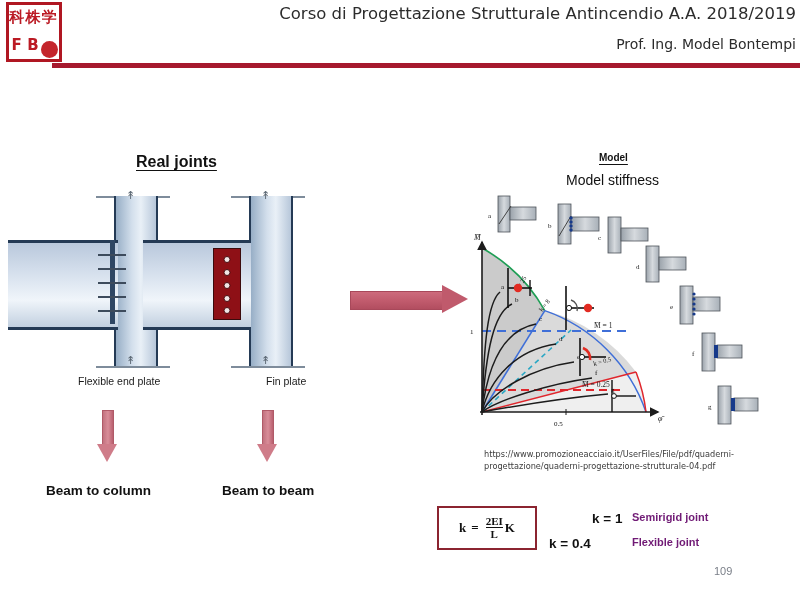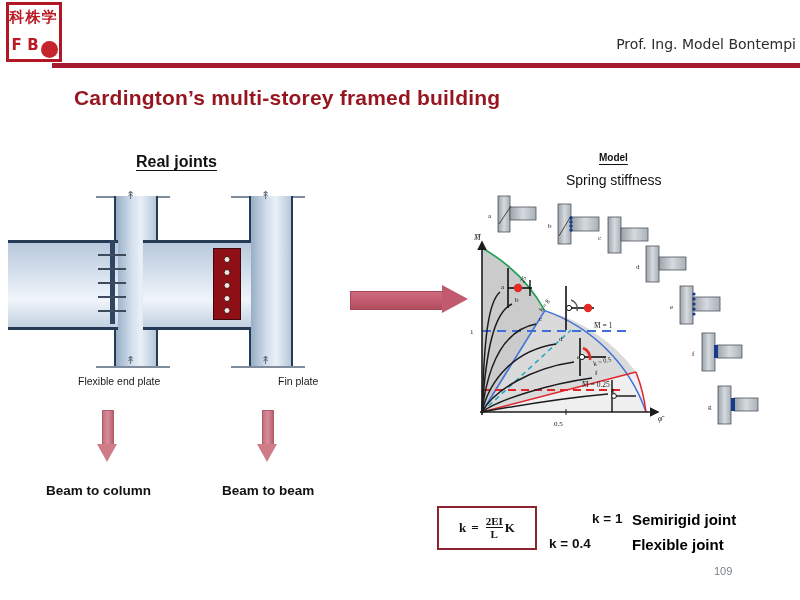--- a/index.html
+++ b/index.html
@@ -46,21 +46,21 @@
   .beam{position:absolute;background:linear-gradient(180deg,#b9c8dc 0%,#dde6f1 45%,#f0f5fa 68%,#c2d0e0 100%);
       border-top:3px solid #243a55;border-bottom:3px solid #243a55;}
   .endplate{position:absolute;background:#2e4663;}
   .finplate{position:absolute;background:#8e1016;border:1.5px solid #3a0b0d;}
   .finplate .bolt{position:absolute;left:50%;transform:translateX(-50%);width:5px;height:5px;
       border-radius:50%;background:#f0e6e6;border:1px solid #4a0c10;}
   .boltline{position:absolute;height:1.5px;background:#3d4b5c;}
   .zig{position:absolute;color:#5a6672;font-size:11px;line-height:1;}
   .fig-caption{position:absolute;font-size:10.5px;color:#1a1a1a;text-align:right;}
   #cap-1{left:78px;top:375px;}
-  #cap-2{left:248px;top:375px;padding-left:30px;}
+  #cap-2{left:236px;top:375px;padding-left:30px;}
 
   
   .down-arrow{position:absolute;width:18px;height:52px;}
   .down-arrow .shaft{position:absolute;left:4px;top:0;width:10px;height:36px;
       background:linear-gradient(90deg,#c2727f,#d98d99 50%,#b9606f);border:1px solid #b05a68;}
   .down-arrow .head{position:absolute;left:-1px;top:34px;width:0;height:0;
       border-left:10px solid transparent;border-right:10px solid transparent;
       border-top:18px solid #cf7c89;}
   #arrow-down-1{left:98px;top:410px;}
   #arrow-down-2{left:258px;top:410px;}
@@ -85,21 +85,21 @@
 
   
   #formula-box{position:absolute;left:437px;top:506px;width:96px;height:40px;
       border:2.5px solid #8b2430;background:#fff;}
   #formula-inner{position:absolute;inset:0;display:flex;align-items:center;justify-content:center;
       font-family:"Liberation Serif",serif;font-weight:700;font-size:13px;color:#111;}
   .frac{display:inline-block;text-align:center;vertical-align:middle;margin:0 2px;}
   .frac .num{display:block;font-size:11px;line-height:1.05;}
   .frac .den{display:block;font-size:11px;line-height:1.1;border-top:1.4px solid #111;}
   .legend-k{position:absolute;font-size:13.5px;font-weight:700;color:#111;}
-  .legend-txt{position:absolute;font-size:15px;font-weight:700;color:#000000;}
+  .legend-txt{position:absolute;font-size:11px;font-weight:700;color:#701a75;}
   #k1{left:556px;top:511px;padding-left:36px;}
   #k1t{left:632px;top:511px;}
   #k2{left:549px;top:536px;text-align:right;}
   #k2t{left:632px;top:536px;}
 
   #page-number{position:absolute;left:714px;top:565px;font-size:11px;color:#7a7f88;}
 </style>
 </head>
 <body>
 
@@ -111,25 +111,25 @@
       <div class="glyphs">
         <div class="g">科</div>
         <div class="g">株</div>
         <div class="g">学</div>
         <div class="g">F</div>
         <div class="g">B</div>
         <div class="g"></div>
       </div>
       <div class="blob"></div>
     </div>
+    <div class="hdr-line" id="hdr-course">Corso di Progettazione Strutturale Antincendio A.A. 2018/2019</div>
     <div class="hdr-line" id="hdr-prof">Prof. Ing. Model Bontempi</div>
     <div id="header-rule"></div>
   </div>
 
-  <div id="slide-title">Cardington’s multi-storey framed building</div>
 
   <div class="sec-head" id="real-joints-head">Real joints</div>
 
   <div class="joint-fig" id="joint-fig-1">
     <div class="col-cap" style="left:16px;top:4px;width:74px;"></div>
     <div class="col-flange" style="left:34px;top:4px;width:40px;height:172px;"></div>
     <div class="col-cap" style="left:16px;top:174px;width:74px;"></div>
     <div class="zig" style="left:46px;top:-2px;">↟</div>
     <div class="zig" style="left:46px;top:163px;">↟</div>
     <div class="beam" style="left:-72px;top:48px;width:110px;height:84px;"></div>
@@ -169,21 +169,21 @@
   </div>
   <div class="arrow-label" id="lab-beam-column">Beam to column</div>
   <div class="arrow-label" id="lab-beam-beam">Beam to beam</div>
 
   <div id="big-arrow">
     <div class="shaft"></div>
     <div class="head"></div>
   </div>
 
   <div class="sec-head" id="model-head">Model</div>
-  <div id="spring-stiffness-sub">Spring stiffness</div>
+  <div id="spring-stiffness-sub">Model stiffness</div>
 
   <div id="chart-wrap">
     <svg id="chart-svg" width="320" height="250" viewBox="0 0 320 250">
       <defs>
         <clipPath id="fanclip">
           <path d="M12,222 L12,58 A164,164 0 0,1 176,222 Z"></path>
         </clipPath>
         <linearGradient id="steelg" x1="0" y1="0" x2="1" y2="0">
           <stop offset="0" stop-color="#9aa2aa"></stop>
             <stop offset="0.5" stop-color="#d6dade"></stop>
@@ -310,20 +310,21 @@
       </g>
       <g>
         <rect x="248" y="196" width="13" height="38" fill="url(#steelg)" stroke="#4e545a" stroke-width="0.8"></rect>
         <rect x="264" y="208" width="24" height="13" fill="url(#steelg)" stroke="#4e545a" stroke-width="0.8"></rect>
         <rect x="261" y="208" width="4" height="13" fill="#173a8a"></rect>
         <text x="238" y="219" font-size="7" fill="#222" font-family="Liberation Serif, serif">g</text>
       </g>
     </svg>
   </div>
 
+  <div id="source-url">https://www.promozioneacciaio.it/UserFiles/File/pdf/quaderni-progettazione/quaderni-progettazione-strutturale-04.pdf</div>
 
   <div id="formula-box">
     <div id="formula-inner">
       <span>k</span>
       <span style="margin:0 5px">=</span>
       <span class="frac">
         <span class="num">2EI</span>
         <span class="den">L</span>
       </span>
       <span>K</span>

